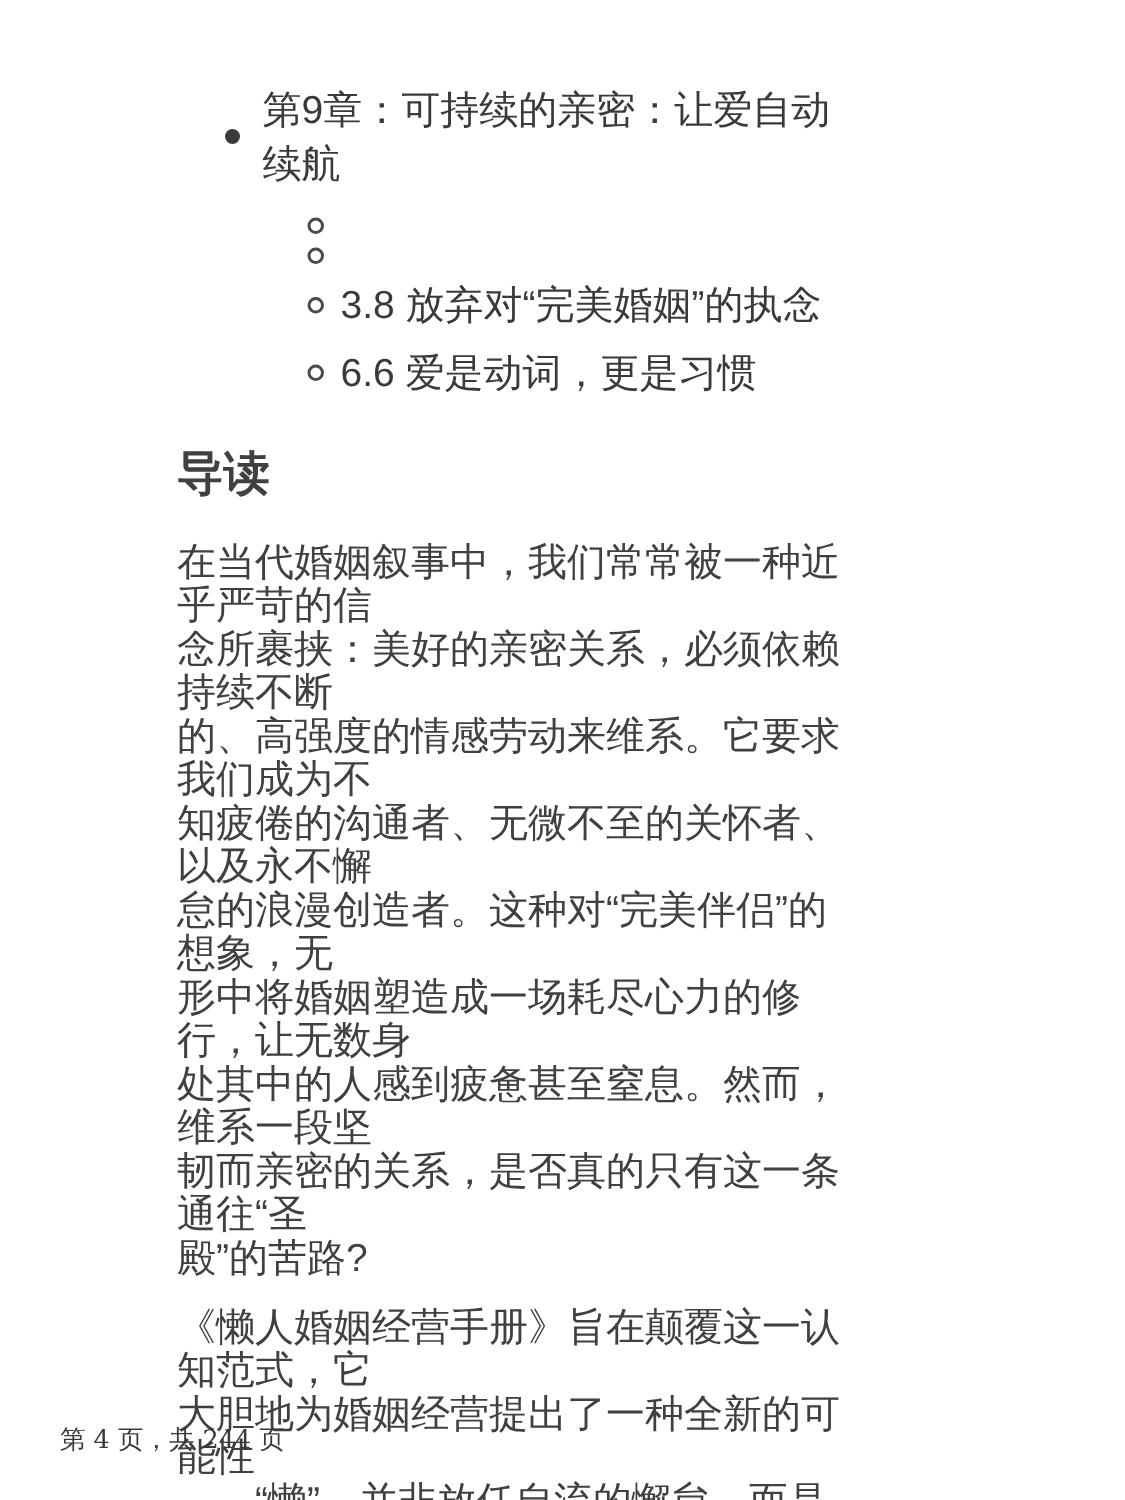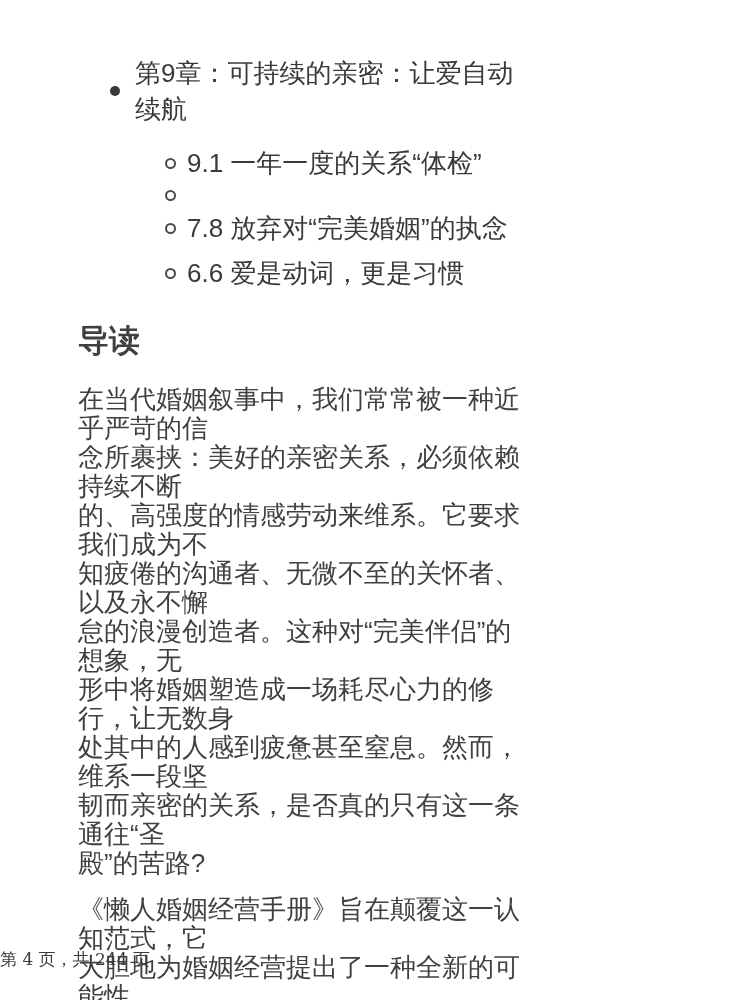--- a/index.html
+++ b/index.html
@@ -12,20 +12,21 @@
     height: 1000px;
     font-family: "Liberation Sans", "DejaVu Sans", sans-serif;
     color: #3a3a3a;
   }
   .page {
     position: relative;
     width: 600px;
     height: 1000px;
     overflow: hidden;
     background: #ffffff;
+    margin-left: 40px;
   }
   .content {
     position: absolute;
     left: 78px;
     right: 70px;
     top: 0;
   }
 
   
   .toc { margin-top: 55px; }
@@ -101,28 +102,27 @@
   <div class="content">
 
     <div class="toc">
       <div class="toc-chapter-row">
         <span class="bullet-dot"></span>
         <span>第9章：可持续的亲密：让爱自动续航</span>
       </div>
 
       <div class="toc-section-row first">
         <span class="bullet-circle"></span>
-        <span>9.1 一年一度的关系“体检”</span>
       </div>
       <div class="toc-section-row">
         <span class="bullet-circle"></span>
       </div>
       <div class="toc-section-row">
         <span class="bullet-circle"></span>
-        <span>7.8 放弃对“完美婚姻”的执念</span>
+        <span>3.8 放弃对“完美婚姻”的执念</span>
       </div>
       <div class="toc-section-row">
         <span class="bullet-circle"></span>
         <span>6.6 爱是动词，更是习惯</span>
       </div>
     </div>
 
     <h2 class="section-heading">导读</h2>
 
     <p class="para p1">在当代婚姻叙事中，我们常常被一种近乎严苛的信

